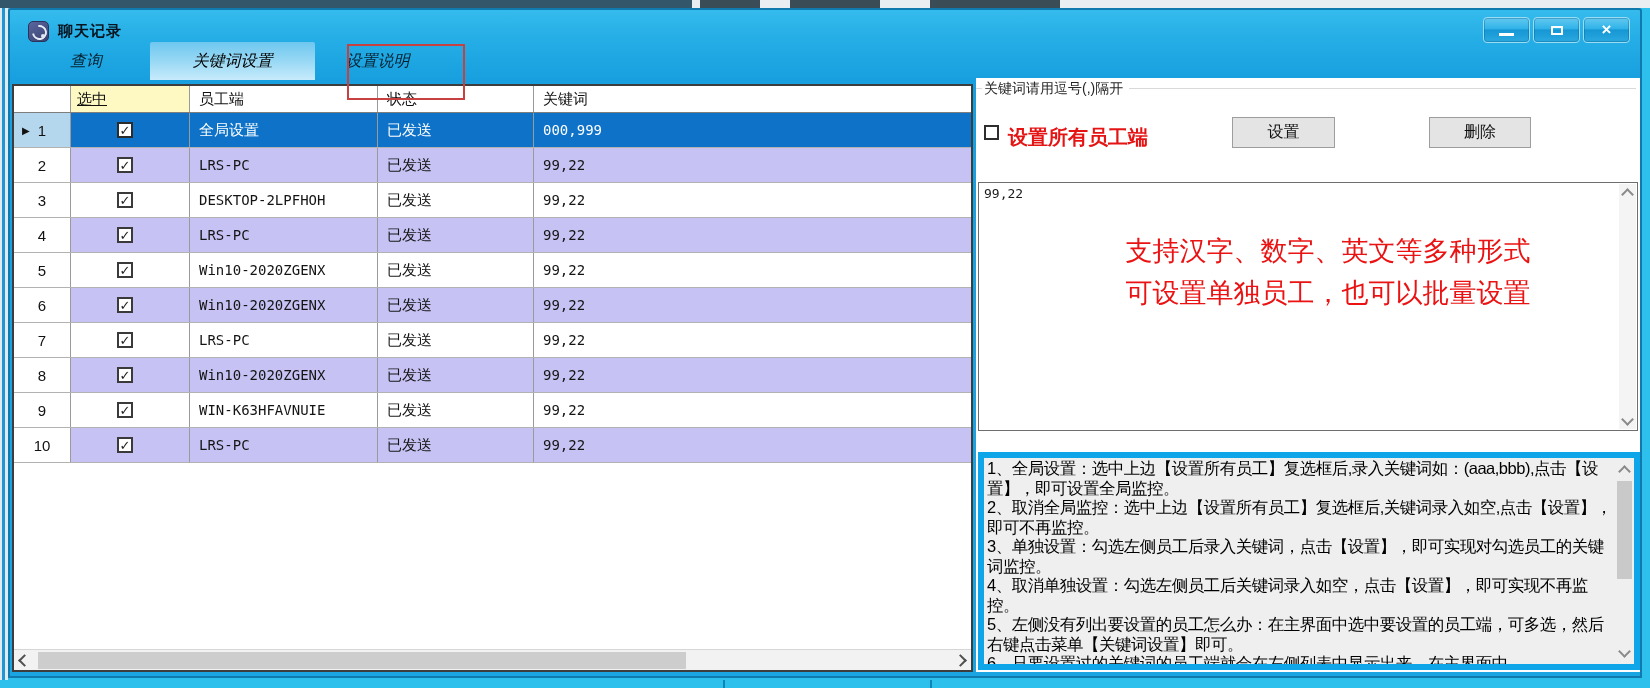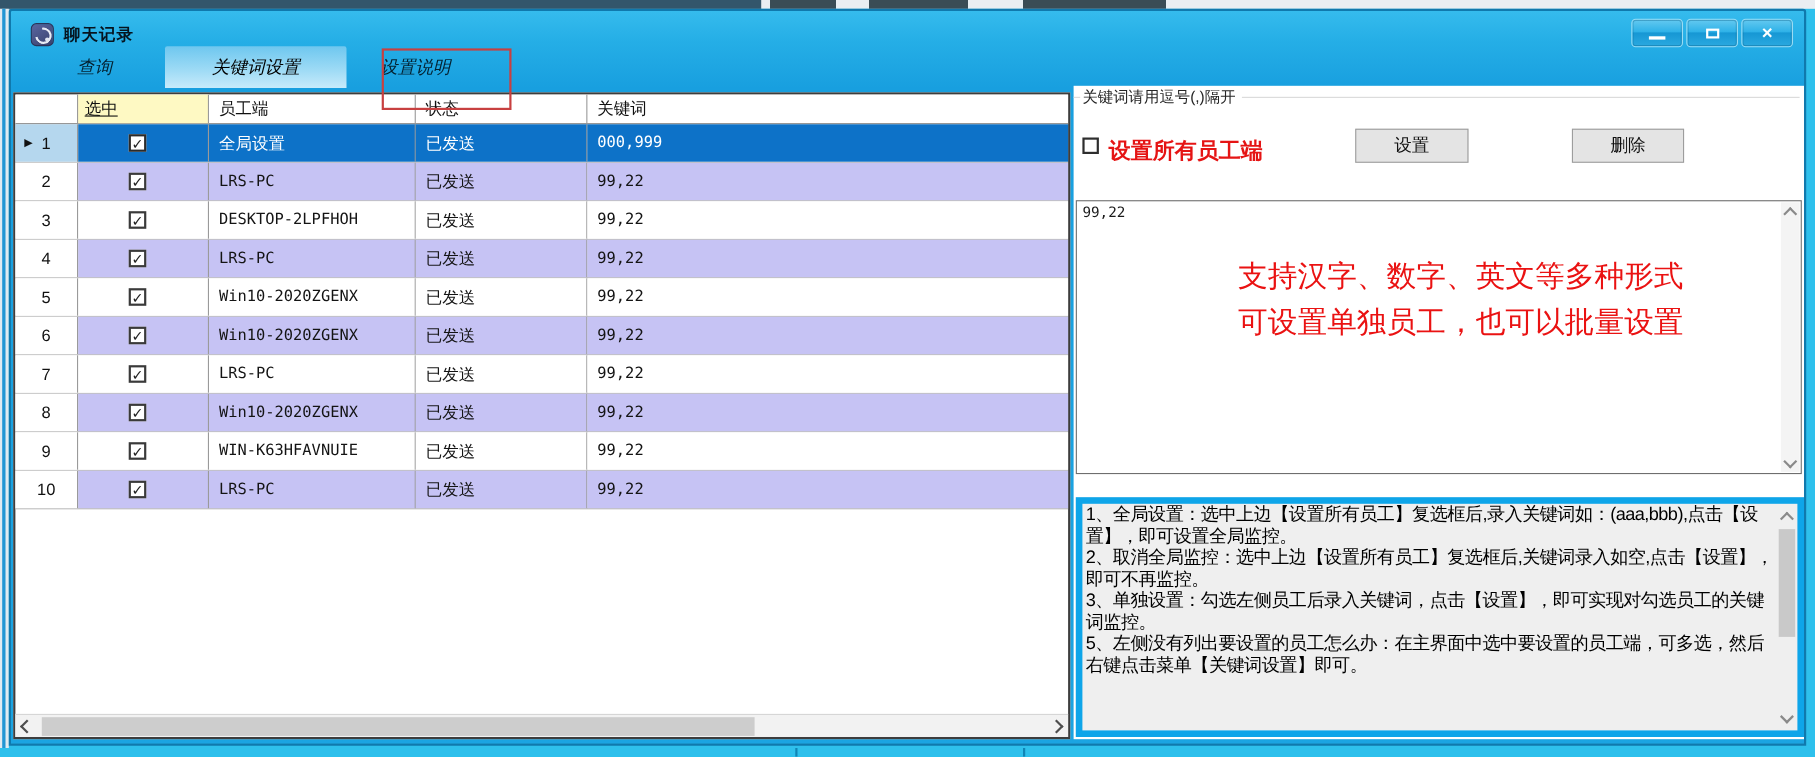--- a/index.html
+++ b/index.html
@@ -338,21 +338,23 @@
           <span class="chev down"></span>
         </div>
     </div>
   </div>
 
   <div class="instructions">
     <div class="instr-text">
         <div>1、全局设置：选中上边【设置所有员工】复选框后,录入关键词如：(aaa,bbb),点击【设置】，即可设置全局监控。</div>
         <div>2、取消全局监控：选中上边【设置所有员工】复选框后,关键词录入如空,点击【设置】，即可不再监控。</div>
         <div>3、单独设置：勾选左侧员工后录入关键词，点击【设置】，即可实现对勾选员工的关键词监控。</div>
+        <div>4、取消单独设置：勾选左侧员工后关键词录入如空，点击【设置】，即可实现不再监控。</div>
         <div>5、左侧没有列出要设置的员工怎么办：在主界面中选中要设置的员工端，可多选，然后右键点击菜单【关键词设置】即可。</div>
+        <div>6、只要设置过的关键词的员工端就会在左侧列表中显示出来，在主界面中</div>
       </div>
     <div class="vscroll" style="background:#efefef;">
       <div class="vs-arrow" style="top:2px;">
           <span class="chev up"></span>
         </div>
       <div class="vs-thumb" style="top:22px;height:98px;"></div>
       <div class="vs-arrow" style="bottom:2px;">
           <span class="chev down"></span>
         </div>
     </div>

